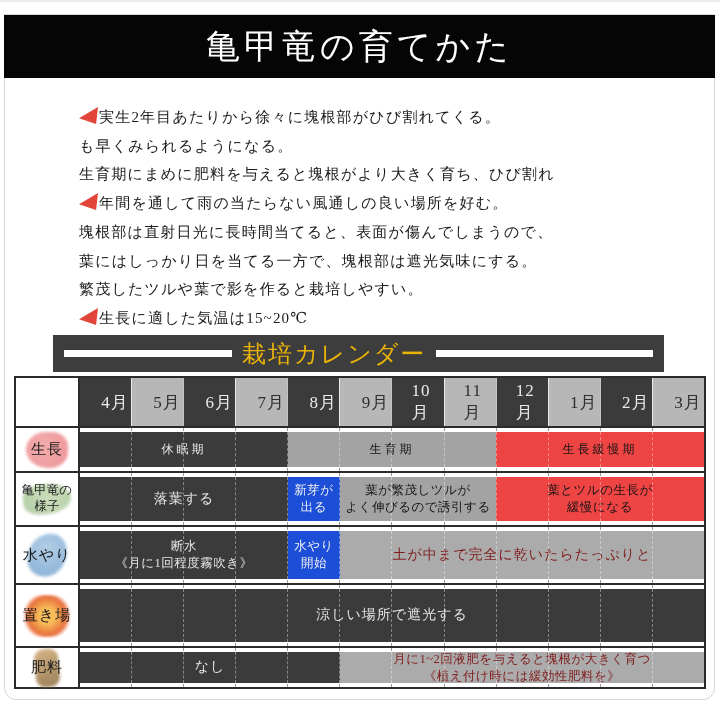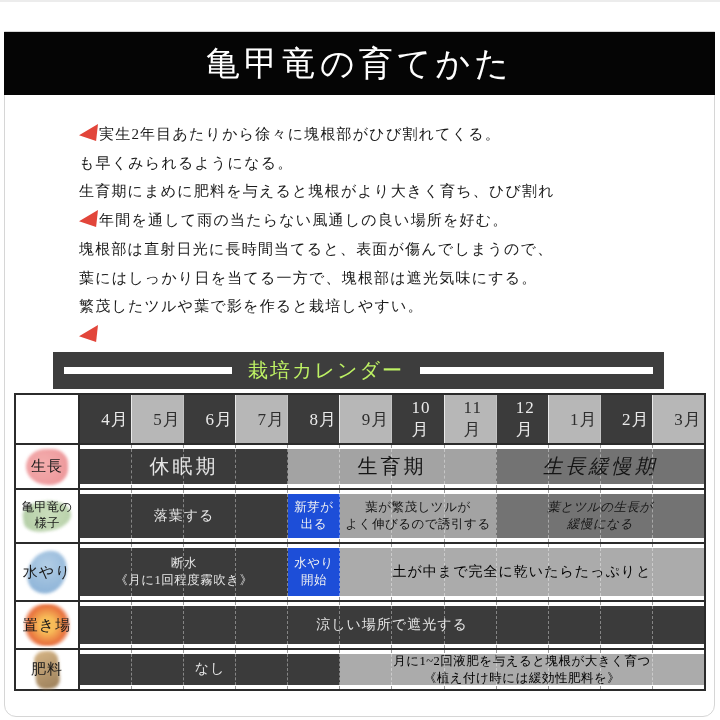--- a/index.html
+++ b/index.html
@@ -4,21 +4,21 @@
 <style>
   html,body{margin:0;padding:0;}
   body{
     width:720px;height:720px;position:relative;background:#ffffff;
     font-family:"Liberation Serif","DejaVu Serif",serif;color:#1a1a1a;
     overflow:hidden;
   }
   .top-edge{position:absolute;left:0;top:0;width:720px;height:2px;background:#ececec;}
   
   .card{
-    position:absolute;left:4px;top:31px;width:711px;height:686px;
+    position:absolute;left:4px;top:14px;width:711px;height:686px;
     background:#ffffff;border:1px solid #d6d6d6;border-radius:0 0 12px 12px;
     box-sizing:border-box;
   }
   
   .banner{
     position:absolute;left:-1px;top:0;width:711px;height:63px;background:#050505;
     display:flex;align-items:center;justify-content:center;
   }
   .banner .title{
     color:#ffffff;font-size:34px;letter-spacing:4px;font-weight:500;
@@ -36,21 +36,21 @@
   }
   
   .cal-banner{
     position:absolute;left:48px;top:320px;width:611px;height:37px;background:#3d3d3d;
     display:flex;align-items:center;box-sizing:border-box;padding:0 11px;
   }
   .cal-banner .stripe{height:7px;background:#ffffff;}
   .cal-banner .stripe.left{width:168px;}
   .cal-banner .stripe.right{flex:1;}
   .cal-banner .cal-title{
-    color:#bef264;font-size:20px;letter-spacing:2px;margin:0 16px;white-space:nowrap;
+    color:#eab308;font-size:24px;letter-spacing:2px;margin:0 10px;white-space:nowrap;
   }
   
   .cal-table{
     position:absolute;left:9px;top:361px;width:692px;
     border:2px solid #2b2b2b;box-sizing:border-box;background:#ffffff;
   }
   .cal-row{display:flex;box-sizing:border-box;}
   .cal-row + .cal-row{border-top:2px solid #2b2b2b;}
   .cal-label{
     width:64px;flex:0 0 64px;border-right:2px solid #2b2b2b;box-sizing:border-box;
@@ -91,23 +91,23 @@
   .gridlines.back .gcell + .gcell{border-left:1px dashed #9b9b9b;}
   .gridlines.front .gcell + .gcell{border-left:1px dashed rgba(255,255,255,.38);}
   .segments{position:absolute;inset:0;display:flex;z-index:2;padding:4px 0;box-sizing:border-box;}
   .seg{
     display:flex;align-items:center;justify-content:center;text-align:center;
     white-space:pre-line;line-height:1.35;box-sizing:border-box;
   }
   .t-dark{background:#3b3b3b;color:#e5e5e5;}
   .t-middark{background:#1d4ed8;color:#f2f2f2;}
   .t-medium{background:#a3a3a3;color:#151515;}
-  .t-gray{background:#ababab;color:#000000;}
-  .t-light{background:#737373;color:#151515;font-style:italic;}
-  .fs-l{font-size:20px;letter-spacing:3px;}
+  .t-gray{background:#ababab;color:#7f1d1d;}
+  .t-light{background:#ef4444;color:#151515;}
+  .fs-l{font-size:12px;letter-spacing:3px;}
   .fs-m{font-size:14px;letter-spacing:1px;}
   .fs-s{font-size:12.5px;letter-spacing:0.5px;}
 </style>
 </head>
 <body>
 
 <div class="top-edge"></div>
 
 <div class="card">
 
@@ -116,21 +116,21 @@
   </div>
 
   <div class="intro">
     <div class="line"><span class="tri"></span><span>実生2年目あたりから徐々に塊根部がひび割れてくる。</span></div>
     <div class="line"><span>も早くみられるようになる。</span></div>
     <div class="line"><span>生育期にまめに肥料を与えると塊根がより大きく育ち、ひび割れ</span></div>
     <div class="line"><span class="tri"></span><span>年間を通して雨の当たらない風通しの良い場所を好む。</span></div>
     <div class="line"><span>塊根部は直射日光に長時間当てると、表面が傷んでしまうので、</span></div>
     <div class="line"><span>葉にはしっかり日を当てる一方で、塊根部は遮光気味にする。</span></div>
     <div class="line"><span>繁茂したツルや葉で影を作ると栽培しやすい。</span></div>
-    <div class="line"><span class="tri"></span></div>
+    <div class="line"><span class="tri"></span><span>生長に適した気温は15~20℃</span></div>
   </div>
 
   <div class="cal-banner">
     <span class="stripe left"></span>
     <span class="cal-title">栽培カレンダー</span>
     <span class="stripe right"></span>
   </div>
 
   <div class="cal-table">
 
@@ -278,21 +278,21 @@
             <div class="gcell"></div>
             <div class="gcell"></div>
             <div class="gcell"></div>
             <div class="gcell"></div>
             <div class="gcell"></div>
             <div class="gcell"></div>
           </div>
       </div>
     </div>
 
-    <div class="cal-row" style="height:48px">
+    <div class="cal-row" style="height:63px">
       <div class="cal-label">
         <span class="blob orange"></span>
         <span class="lbl">置き場</span>
       </div>
       <div class="track">
         <div class="gridlines back">
             <div class="gcell"></div>
             <div class="gcell"></div>
             <div class="gcell"></div>
             <div class="gcell"></div>

